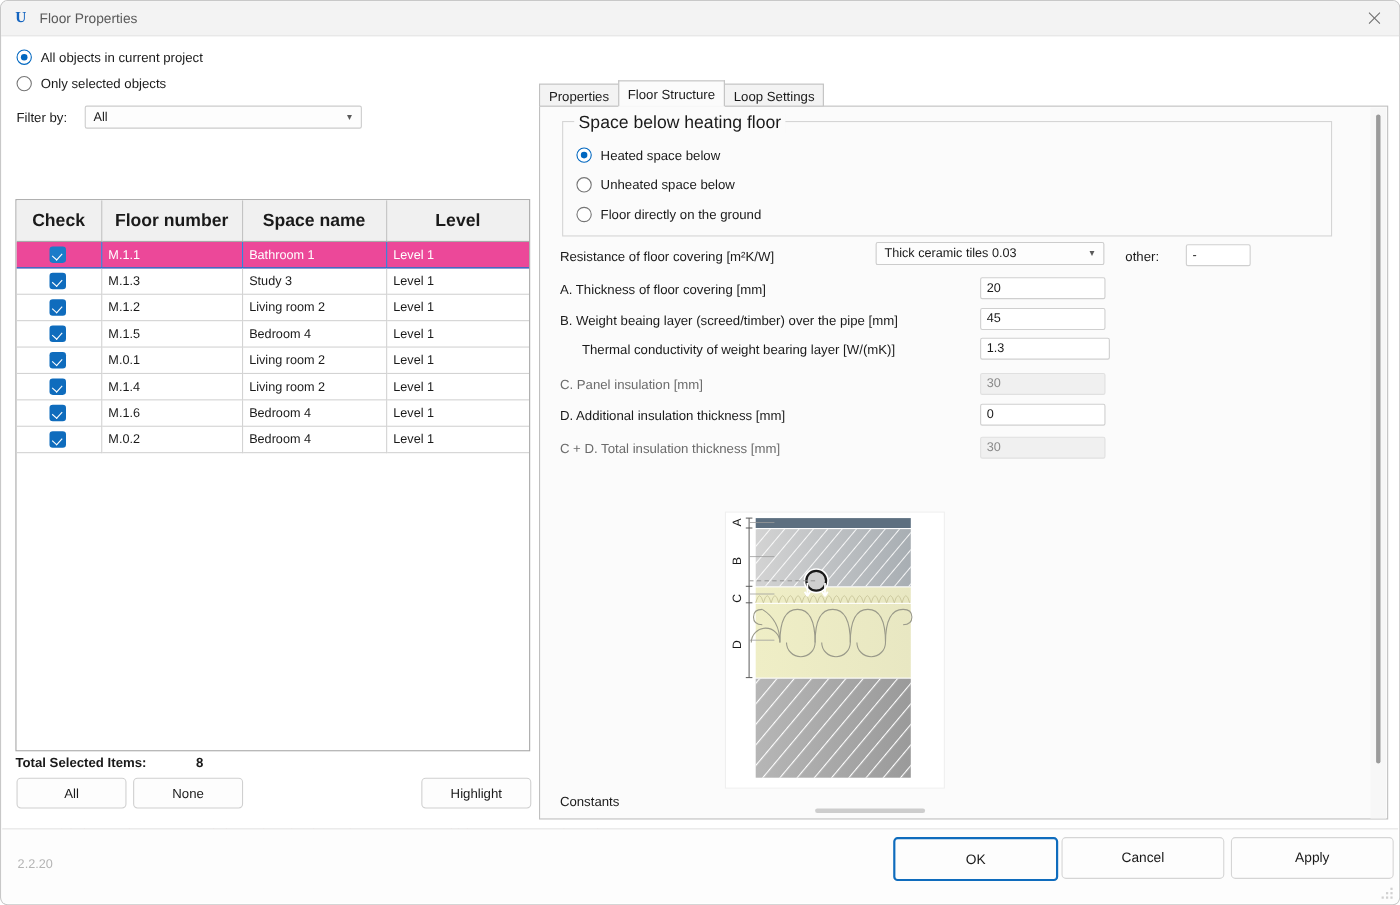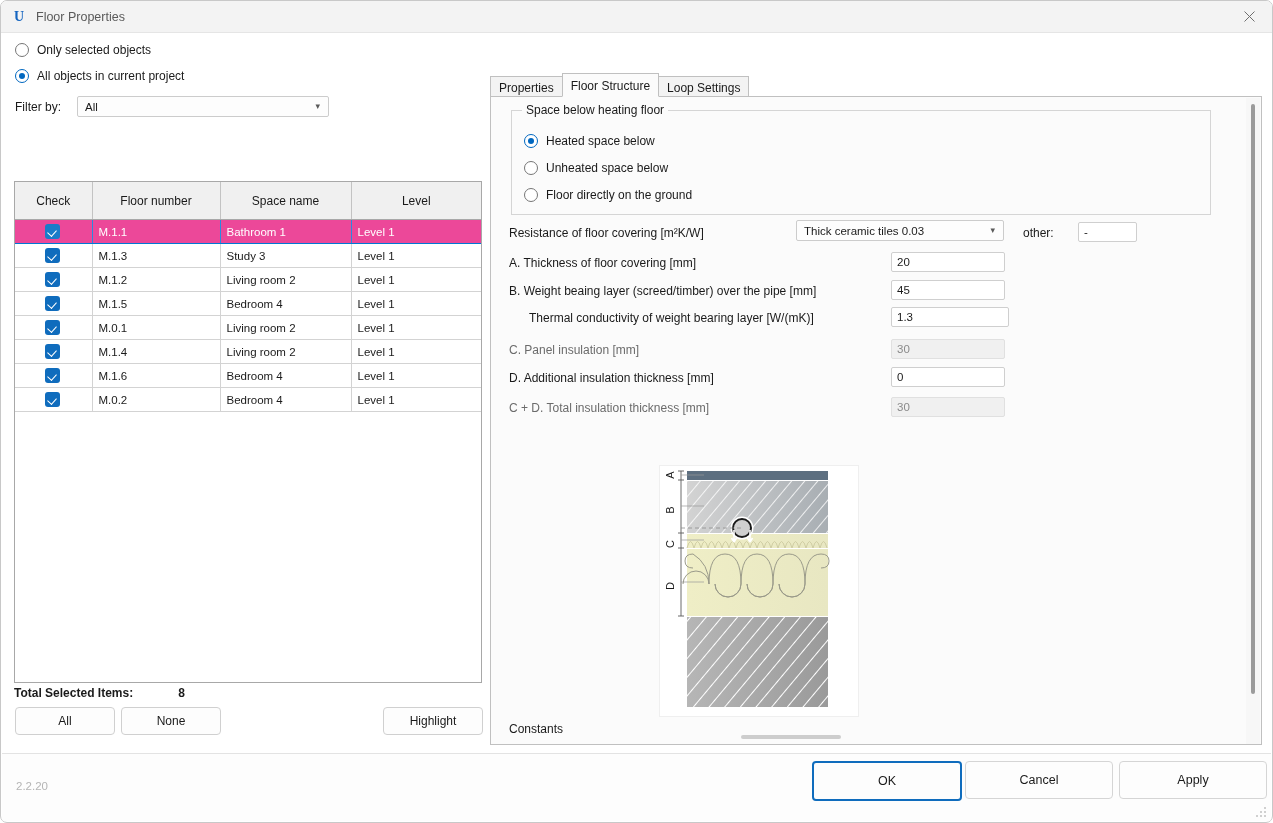--- a/index.html
+++ b/index.html
@@ -111,22 +111,22 @@
     overflow: hidden;
   }
   table.grid {
     border-collapse: collapse; width: 100%;
     table-layout: fixed;
   }
   table.grid th {
     background: #f0f0f0;
     border-right: 1px solid #c3c3c3;
     border-bottom: 1px solid #a8a8a8;
-    font-weight: normal;
-    font-size: 12px;
+    font-weight: bold;
+    font-size: 16px;
     height: 35px;
     color: #1a1a1a;
   }
   table.grid th:last-child { border-right: none; }
   table.grid td {
     border-right: 1px solid #d3d3d3;
     border-bottom: 1px solid #d3d3d3;
     height: 21px;
     font-size: 11.5px;
     padding-left: 6px;
@@ -214,21 +214,21 @@
   
   .groupbox {
     position: absolute; left: 20px; top: 13px;
     width: 700px; height: 105px;
     border: 1px solid #d5d5d5;
     box-sizing: border-box;
   }
   .group-title {
     position: absolute; left: 10px; top: -8px;
     background: #fbfbfb; padding: 0 4px;
-    font-size: 12px; color: #1a1a1a;
+    font-size: 16px; color: #1a1a1a;
   }
   .gb-radio { position: absolute; display: flex; align-items: center; cursor: pointer; }
   #gr1 { left: 12px; top: 23px; }
   #gr2 { left: 12px; top: 50px; }
   #gr3 { left: 12px; top: 77px; }
   
   .field-label {
     position: absolute; font-size: 12px; color: #1a1a1a;
     white-space: nowrap;
   }
@@ -330,27 +330,27 @@
         <line x1="0.5" y1="0.5" x2="10.5" y2="10.5" stroke="currentColor" stroke-width="1"></line>
         <line x1="10.5" y1="0.5" x2="0.5" y2="10.5" stroke="currentColor" stroke-width="1"></line>
       </svg>
     </div>
   </div>
 
   <div class="content">
 
     <div class="left-pane">
 
+      <div class="radio-row" id="r1">
+        <span class="radio on"></span>
+        <span class="radio-label">All objects in current project</span>
+      </div>
       <div class="radio-row" id="r2">
         <span class="radio"></span>
         <span class="radio-label">Only selected objects</span>
-      </div>
-      <div class="radio-row" id="r1">
-        <span class="radio on"></span>
-        <span class="radio-label">All objects in current project</span>
       </div>
 
       <div class="filter-row">
         <span class="filter-label">Filter by:</span>
         <div class="combo" id="filter-combo">
           <span>All</span>
           <span class="chev">▾</span>
         </div>
       </div>
 

